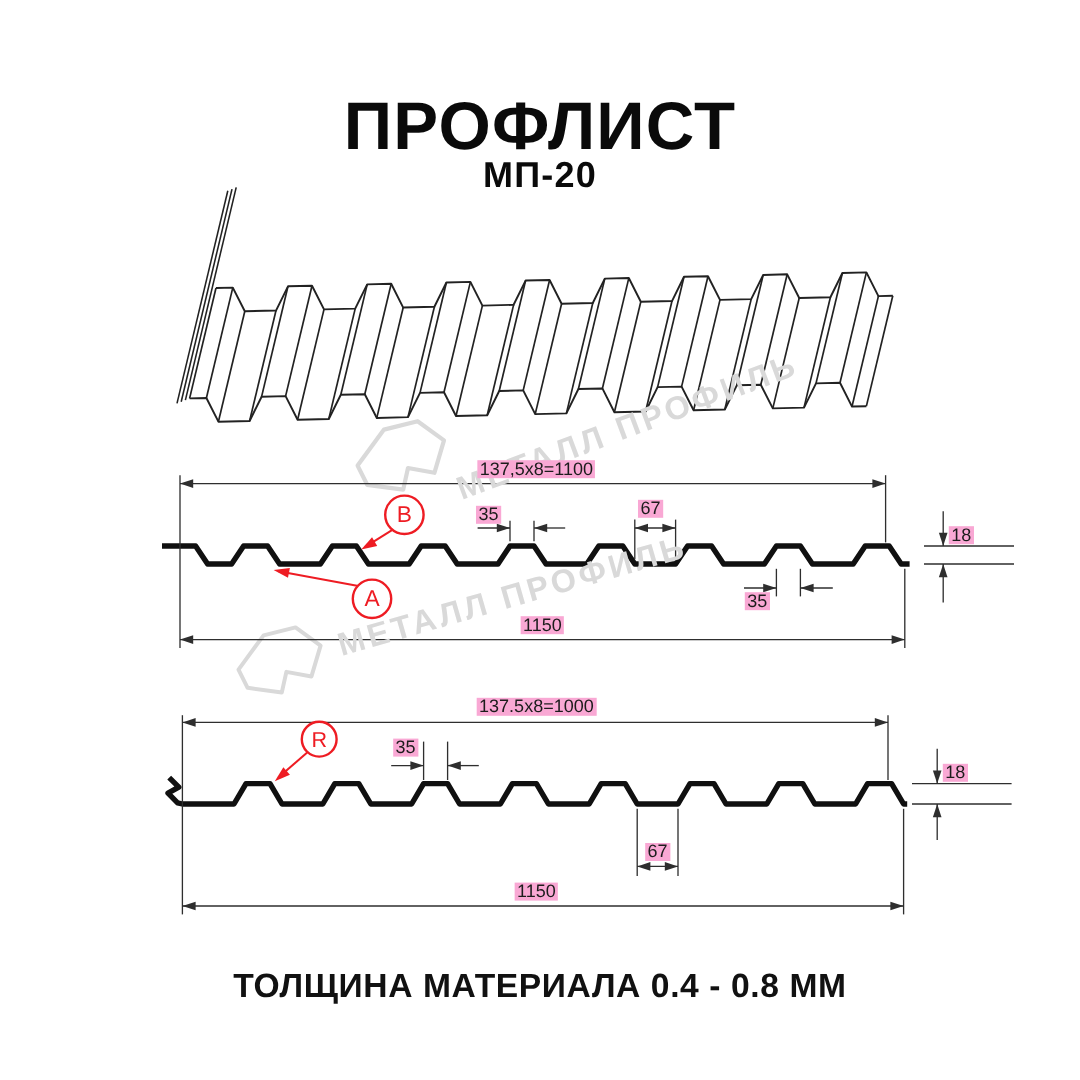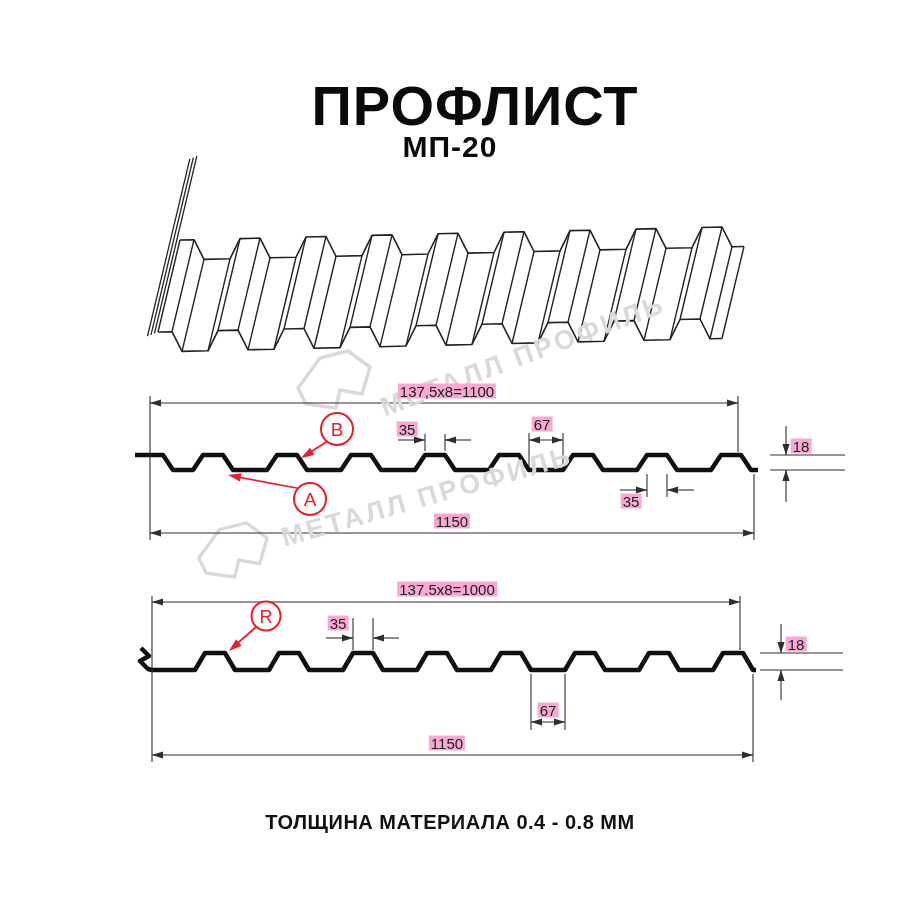--- a/index.html
+++ b/index.html
@@ -1,34 +1,34 @@
 <!DOCTYPE html>
 <html><head>
 <meta charset="utf-8">
 <style>
   html,body{margin:0;padding:0;background:#ffffff;}
   .stage{position:relative;width:900px;height:900px;background:#ffffff;overflow:hidden;
          font-family:"Liberation Sans", sans-serif;}
   svg{position:absolute;left:0;top:0;}
   .title{position:absolute;left:450px;top:105px;transform:translate(-50%,-50%);
-         font-size:56px;font-weight:800;letter-spacing:1px;color:#0a0a0a;white-space:nowrap;margin-left:25px;}
+         font-size:56px;font-weight:800;letter-spacing:1px;color:#0a0a0a;white-space:nowrap;}
   .subtitle{position:absolute;left:450px;top:147px;transform:translate(-50%,-50%);
          font-size:30px;font-weight:600;letter-spacing:1px;color:#0a0a0a;white-space:nowrap;}
   .lbl{position:absolute;transform:translate(-50%,-50%);font-size:15px;color:#1c1c1c;
        white-space:nowrap;background:#f9a8d4;padding:0 2px;line-height:1;}
   .circle-label{position:absolute;transform:translate(-50%,-50%);width:30px;height:30px;
        border:2.5px solid #ee1c23;border-radius:50%;display:flex;align-items:center;
        justify-content:center;font-size:19px;color:#ee1c23;background:#fff;line-height:1;}
   .circle-label.small{width:27px;height:27px;font-size:18px;}
   .wm{position:absolute;transform-origin:center;color:#d9d9d9;font-weight:700;
       font-size:27px;letter-spacing:3px;white-space:nowrap;user-select:none;}
   .wm1{left:523px;top:356px;transform:translate(-50%,-50%) rotate(-20.5deg);}
   .wm2{left:427px;top:497px;transform:translate(-50%,-50%) rotate(-16deg);}
   .caption{position:absolute;left:450px;top:822px;transform:translate(-50%,-50%);
-      font-size:20px;font-weight:600;letter-spacing:.5px;color:#111;white-space:nowrap;}
+      font-size:28px;font-weight:600;letter-spacing:.5px;color:#111;white-space:nowrap;}
 </style>
 </head>
 <body>
 
 <div class="stage">
 
   <svg id="drawing" width="900" height="900" viewBox="0 0 900 900">
       <path d="M5,40 L27,10 L55,3 L77,19 L69,46 L47,42 L43,60 L13,56 Z" transform="translate(293,348)" fill="none" stroke="#d9d9d9" stroke-width="3.5" stroke-linejoin="round"></path>
       <path d="M5,40 L27,10 L55,3 L77,19 L69,46 L47,42 L43,60 L13,56 Z" transform="translate(194,520) scale(0.95)" fill="none" stroke="#d9d9d9" stroke-width="3.5" stroke-linejoin="round"></path>
       <path d="M180.0,240.0 L194.0,239.7 L204.0,259.4 L230.0,258.8 L240.0,238.6 L260.0,238.1 L270.0,257.8 L296.0,257.2 L306.0,237.0 L326.0,236.5 L336.0,256.3 L362.0,255.6 L372.0,235.4 L392.0,234.9 L402.0,254.7 L428.0,254.0 L438.0,233.8 L458.0,233.3 L468.0,253.1 L494.0,252.5 L504.0,232.2 L524.0,231.7 L534.0,251.5 L560.0,250.9 L570.0,230.6 L590.0,230.2 L600.0,249.9 L626.0,249.3 L636.0,229.1 L656.0,228.6 L666.0,248.3 L692.0,247.7 L702.0,227.5 L722.0,227.0 L732.0,246.8 L744.0,246.5" fill="none" stroke="#222222" stroke-width="1.6" stroke-linejoin="round"></path>

